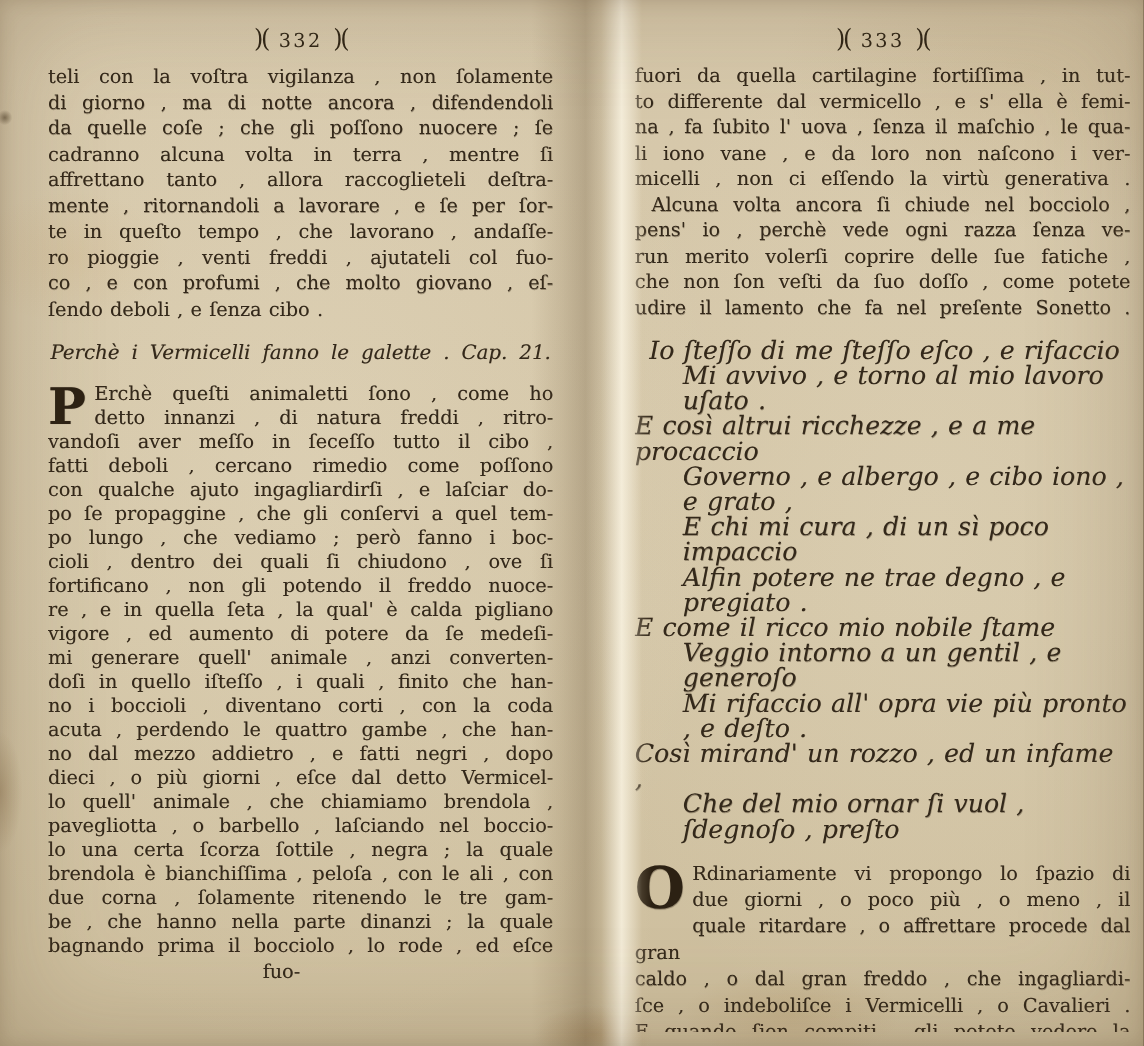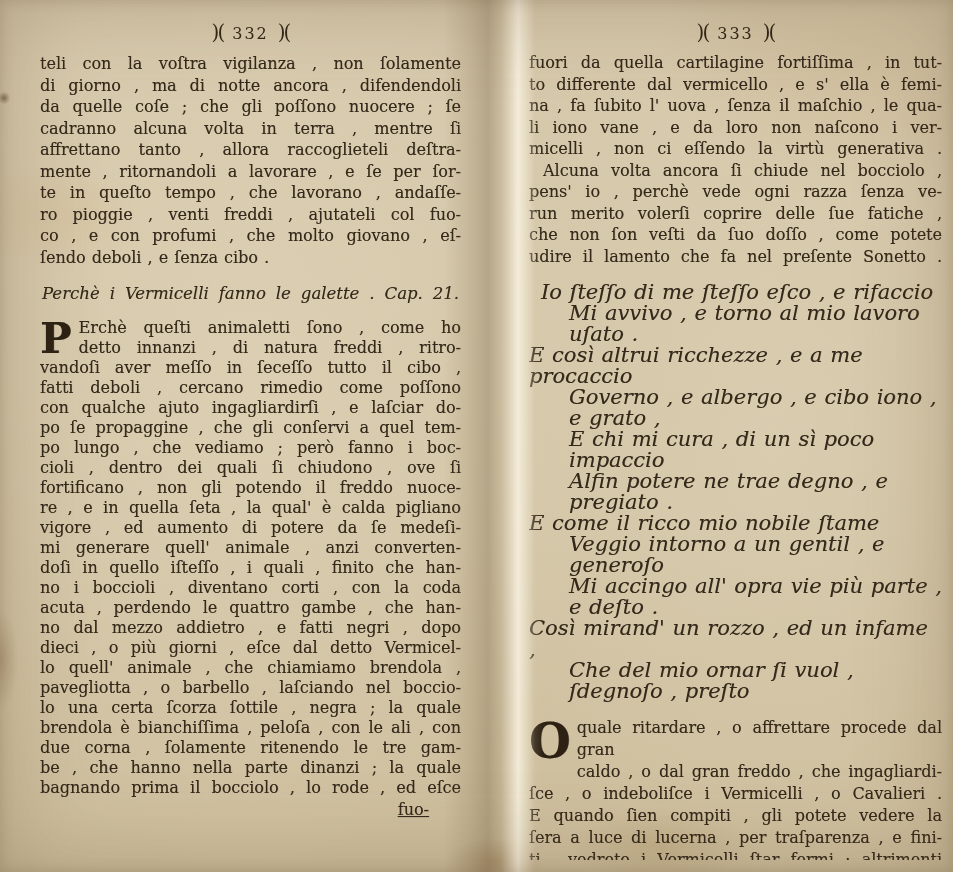--- a/index.html
+++ b/index.html
@@ -73,23 +73,22 @@
   .sonnet{margin-top:15px;}
   .chap-r{margin:14px 10px 0 14px;}
   .p3r{margin-top:15px;}
   .dropcap{
     float:left;font-weight:bold;color:#2c2113;
     text-shadow:0.4px 0.4px 0.6px rgba(44,33,19,.4);
   }
   .dc-p{font-size:42px;line-height:36px;margin:3px 7px 0 0;}
   .dc-o{font-size:48px;line-height:42px;margin:3px 6px 0 0;}
   .catchword{
-    font-size:16px;line-height:22px;text-align:right;
+    font-size:16px;line-height:22px;text-align:center;
     text-shadow:0.3px 0.3px 0.5px rgba(52,40,24,.38);
-    text-decoration:underline;
   }
   .cw-left{padding-right:32px;margin-top:1px;}
   .cw-right{padding-right:8px;margin-top:3px;font-size:18px;}
 </style>
 </head>
 <body>
 
 <div class="scan">
 
   <div class="col col-left">
@@ -172,29 +171,31 @@
 
     <div class="sonnet">
         <div class="tline ind1">Io ſteſſo di me ſteſſo eſco , e rifaccio</div>
         <div class="tline ind2">Mi avvivo , e torno al mio lavoro uſato .</div>
         <div class="tline">E così altrui ricchezze , e a me procaccio</div>
         <div class="tline ind2">Governo , e albergo , e cibo iono , e grato ,</div>
         <div class="tline ind2">E chi mi cura , di un sì poco impaccio</div>
         <div class="tline ind2">Alfin potere ne trae degno , e pregiato .</div>
         <div class="tline">E come il ricco mio nobile ſtame</div>
         <div class="tline ind2">Veggio intorno a un gentil , e generoſo</div>
-        <div class="tline ind2">Mi accingo all' opra vie più parte , e deſto .</div>
+        <div class="tline ind2">Mi rifaccio all' opra vie più pronto , e deſto .</div>
         <div class="tline">Così mirand' un rozzo , ed un infame ,</div>
         <div class="tline ind2">Che del mio ornar ſi vuol , ſdegnoſo , preſto</div>
       </div>
 
 
     <div class="para p3r">
       <span class="dropcap dc-o">O</span>
       <div>
+          <div class="tline">Rdinariamente vi propongo lo ſpazio di</div>
+          <div class="tline">due giorni , o poco più , o meno , il</div>
           <div class="tline">quale ritardare , o affrettare procede dal gran</div>
           <div class="tline">caldo , o dal gran freddo , che ingagliardi-</div>
           <div class="tline">ſce , o indeboliſce i Vermicelli , o Cavalieri .</div>
           <div class="tline">E quando ſien compiti , gli potete vedere la</div>
           <div class="tline">ſera a luce di lucerna , per traſparenza , e fini-</div>
           <div class="tline">ti , vedrete i Vermicelli ſtar fermi : altrimenti</div>
           <div class="tline">li vedrete teſſere : coſa maraviglioſa a vedere .</div>
         </div>
     </div>
 

